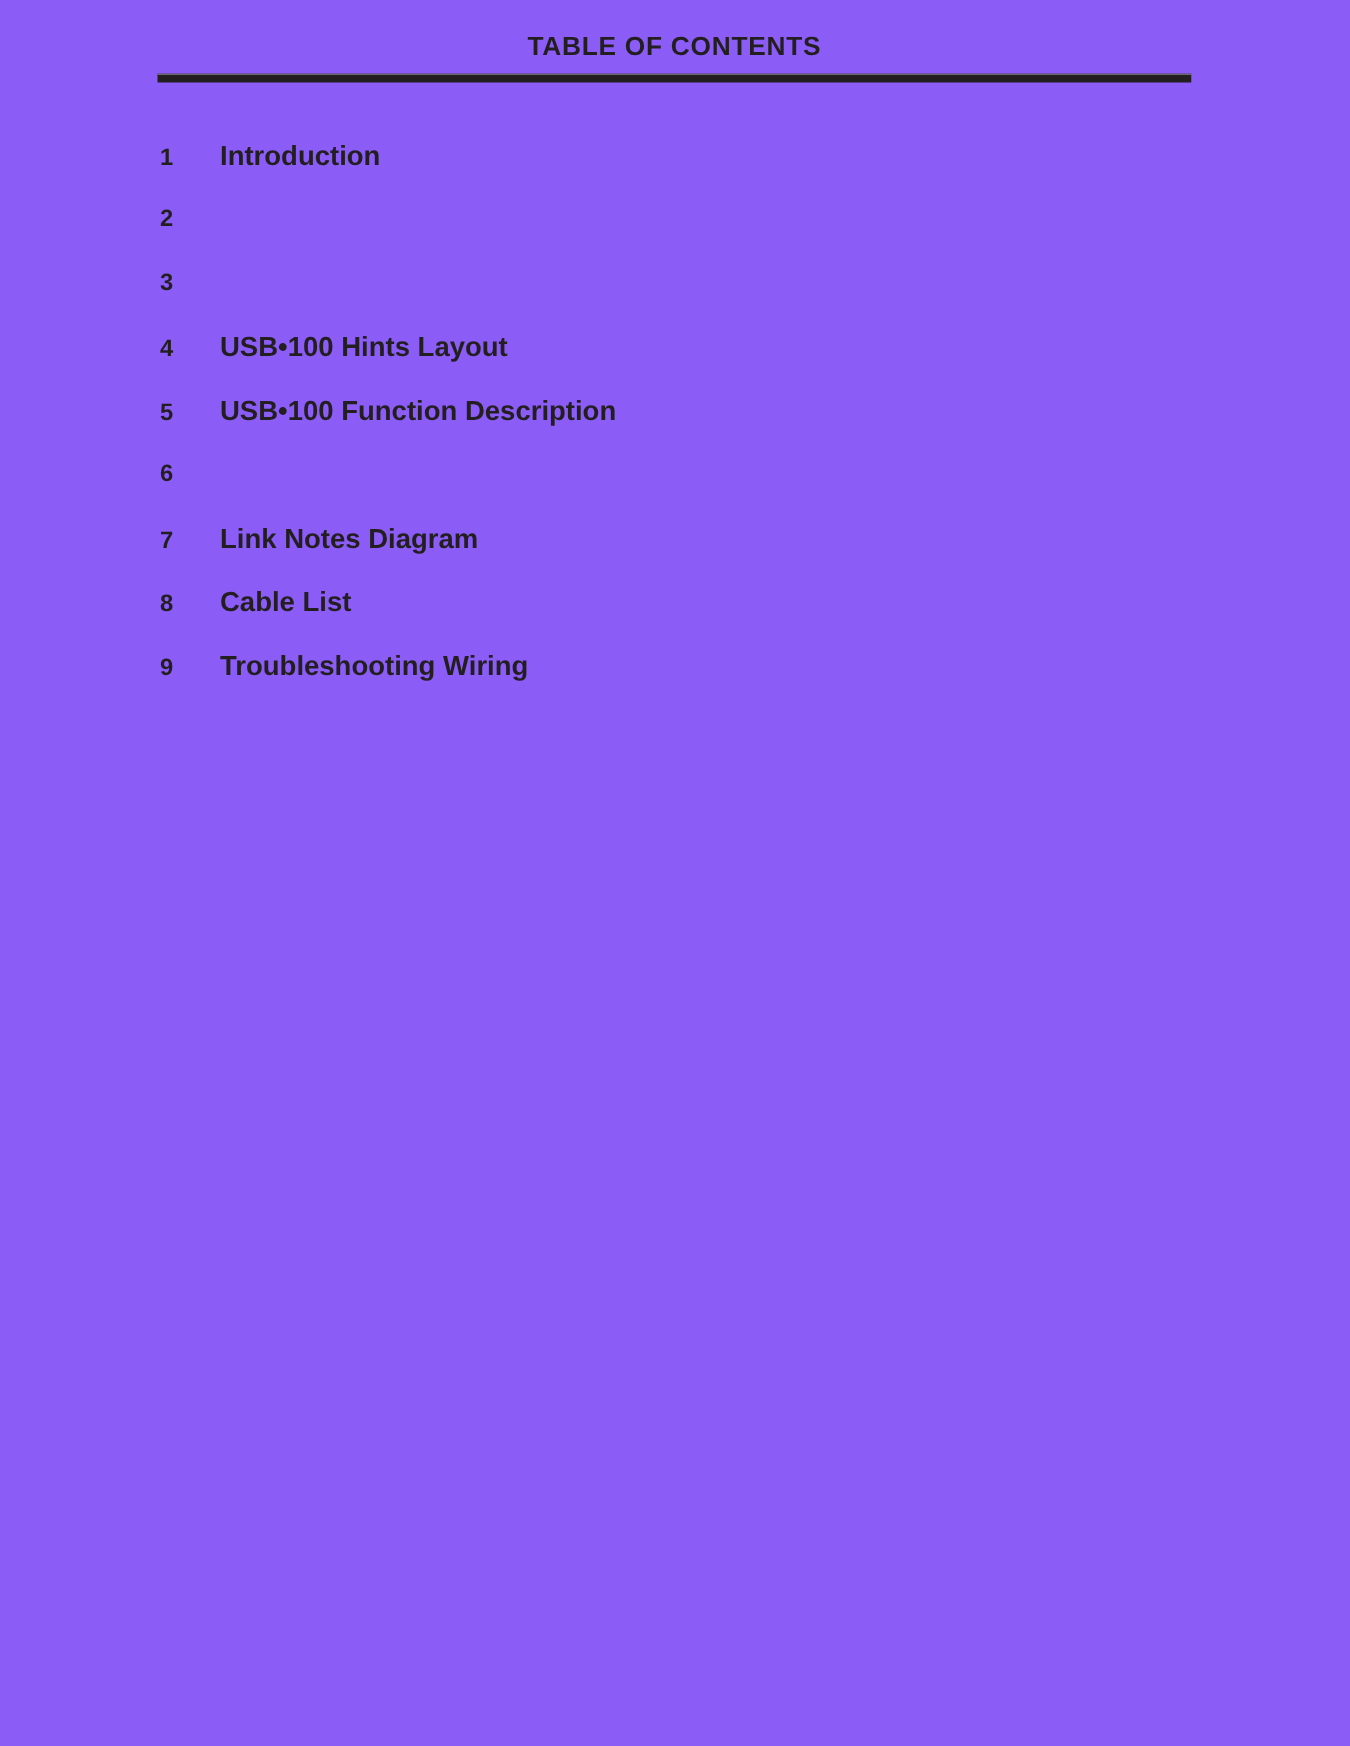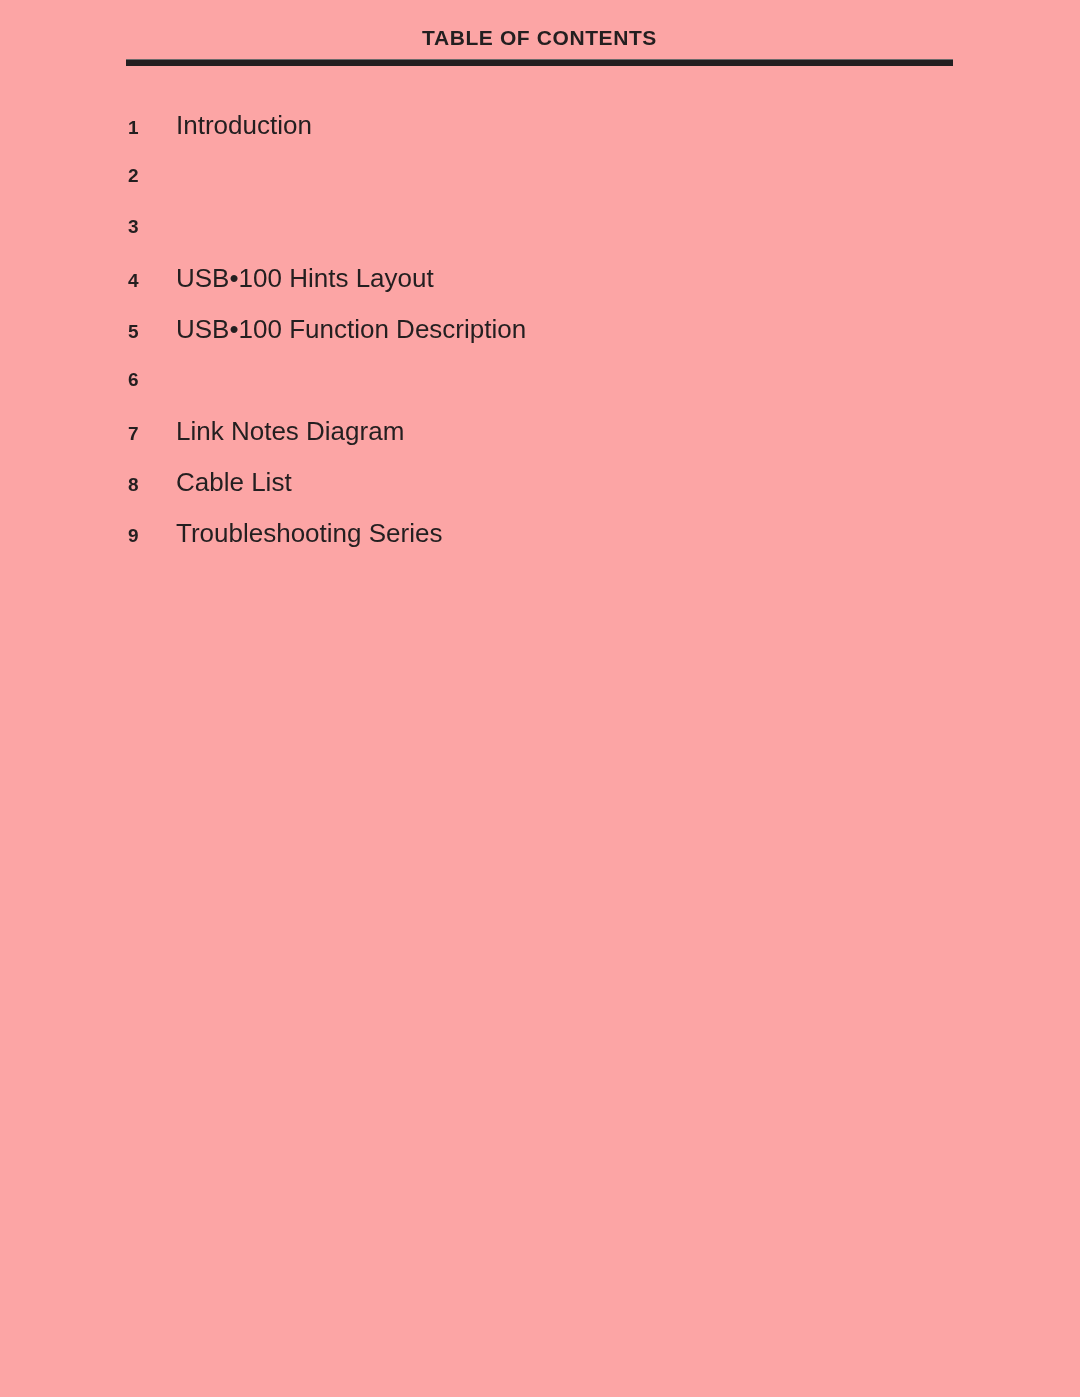--- a/index.html
+++ b/index.html
@@ -6,21 +6,21 @@
   html, body {
     margin: 0;
     padding: 0;
     background: #ffffff;
   }
 
   .page {
     position: relative;
     width: 1080px;
     height: 1397px;
-    background: #fca5a5;
+    background: #8b5cf6;
     overflow: hidden;
     font-family: "Liberation Sans", "DejaVu Sans", sans-serif;
     -webkit-font-smoothing: antialiased;
   }
 
   
   .doc-header {
     position: absolute;
     left: 126px;
     top: 26px;
@@ -75,22 +75,22 @@
     white-space: nowrap;
   }
 
   
   .toc-entry.single .toc-number {
     padding-left: 2px;
   }
 
   .toc-label {
     flex: 1 1 auto;
-    font-size: 26px;
-    font-weight: normal;
+    font-size: 22px;
+    font-weight: bold;
     color: #231f20;
     white-space: nowrap;
   }
 </style>
 </head>
 <body>
 
 <div class="page">
 
   <div class="doc-header">
@@ -124,17 +124,17 @@
       <li class="toc-entry single">
         <span class="toc-number">7</span>
         <span class="toc-label">Link Notes Diagram</span>
       </li>
       <li class="toc-entry single">
         <span class="toc-number">8</span>
         <span class="toc-label">Cable List</span>
       </li>
       <li class="toc-entry single">
         <span class="toc-number">9</span>
-        <span class="toc-label">Troubleshooting Series</span>
+        <span class="toc-label">Troubleshooting Wiring</span>
       </li>
     </ul>
 
 </div>
 
 </body></html>

